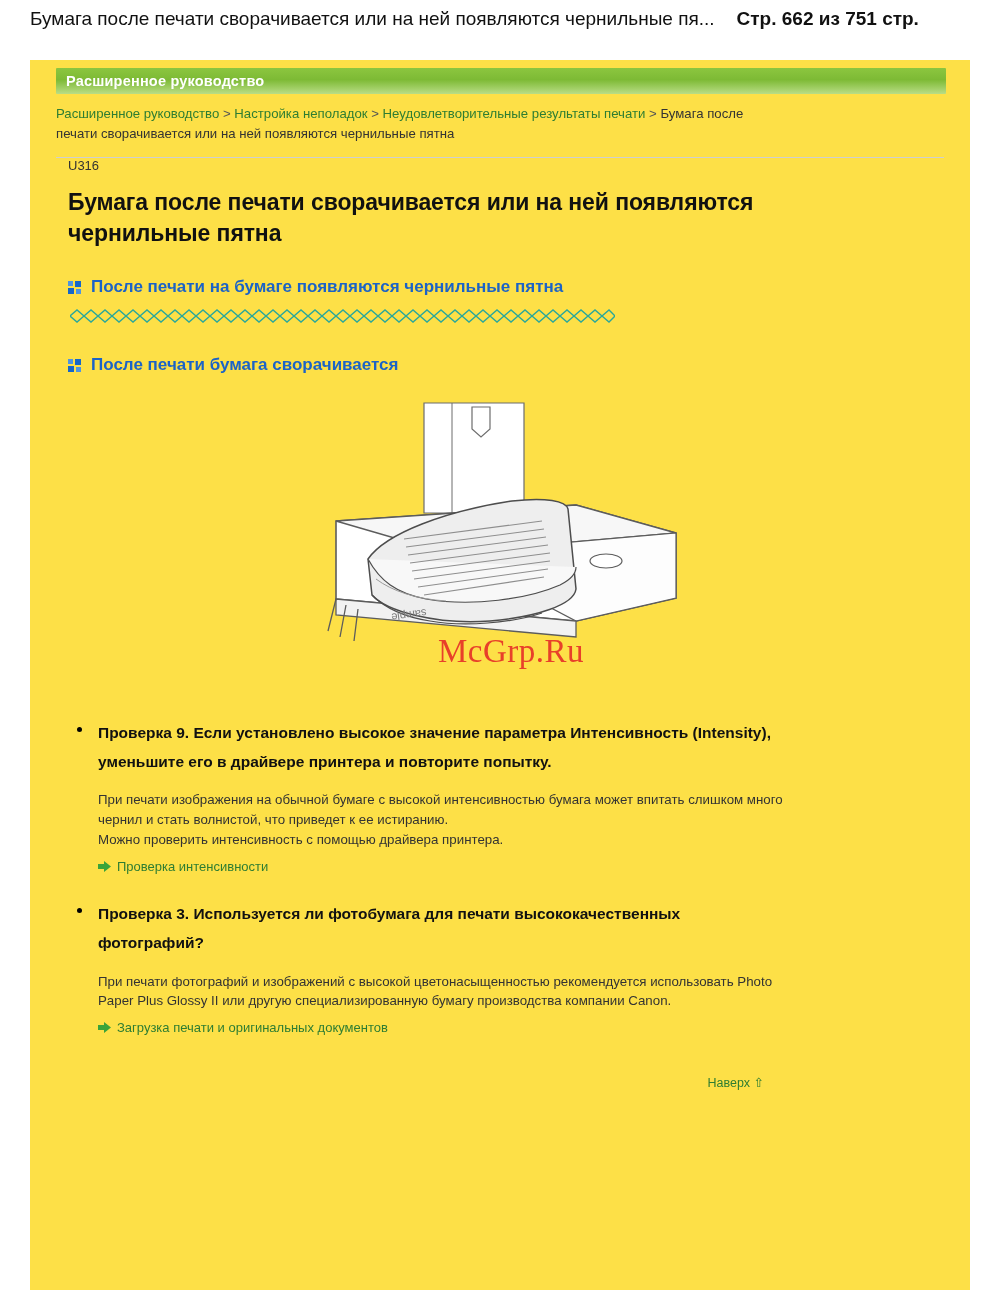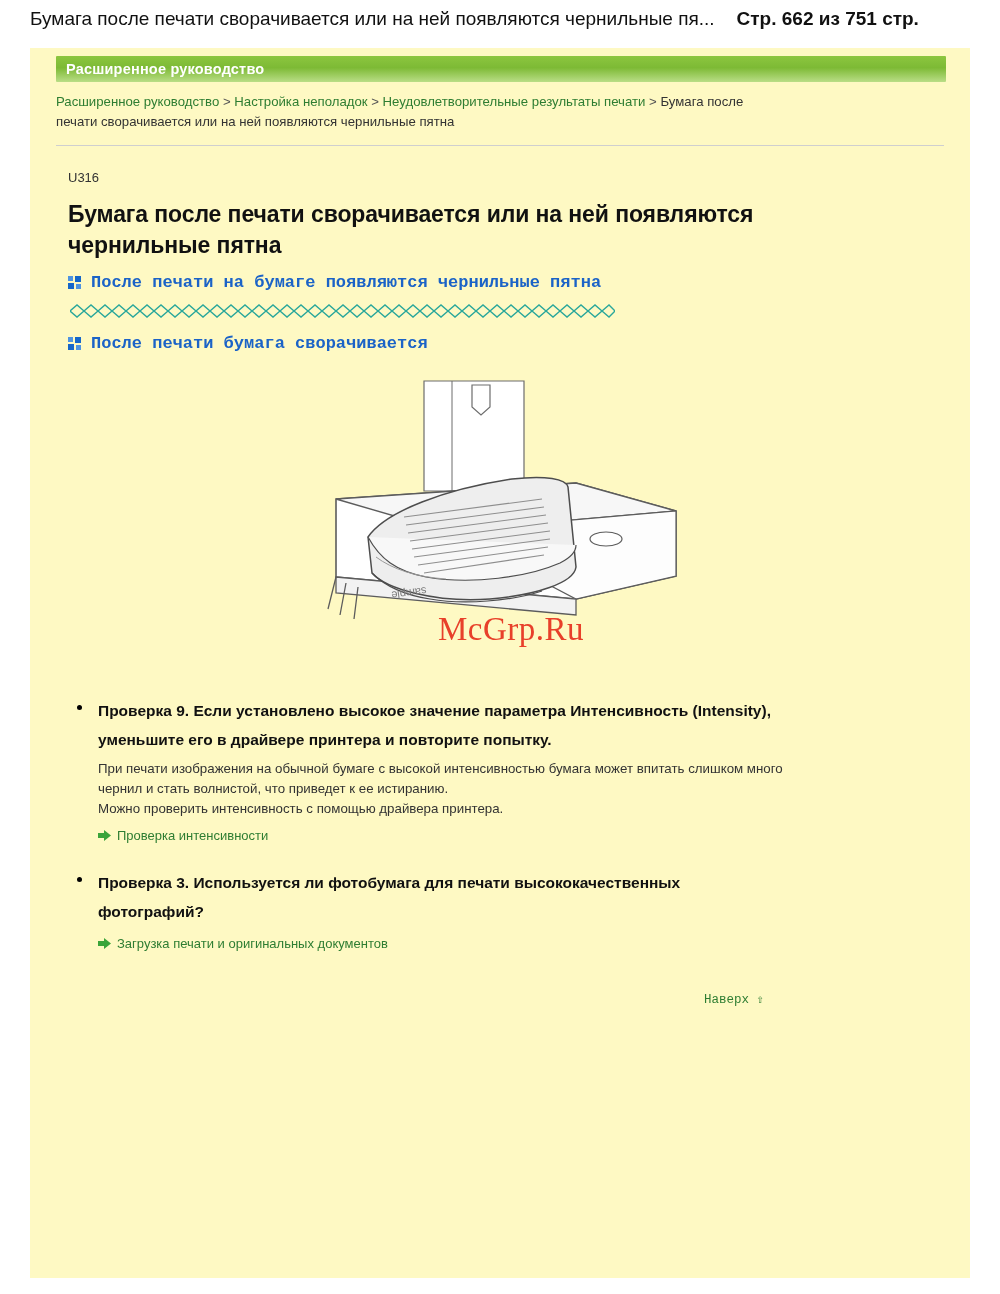--- a/index.html
+++ b/index.html
@@ -33,24 +33,24 @@
   .viewer-page {
     margin-left: 22px;
     flex: 0 0 auto;
     font-weight: bold;
   }
 
   
   .page {
     position: absolute;
     left: 30px;
-    top: 48px;
+    top: 60px;
     width: 940px;
     height: 1230px;
-    background: #fef9c3;
+    background: #fde047;
     box-sizing: border-box;
   }
 
   
   .manual-bar {
     margin: 8px 24px 0 26px;
     height: 26px;
     background: linear-gradient(to bottom, #8cc63f 0%, #7dba35 45%, #b9dd86 100%);
     border-radius: 1px;
     display: flex;
@@ -83,39 +83,37 @@
   .rule {
     margin: 12px 26px 0 26px;
     border-top: 1px solid #cfcfcf;
   }
 
   
   .content {
     margin: 0 26px 0 38px;
   }
   .doc-id {
-    margin-top: 24px;
     font-size: 13px;
     color: #333;
   }
   h1.doc-title {
     margin: 14px 0 0 0;
     font-size: 23px;
     line-height: 1.35;
     font-weight: bold;
     color: #111;
     max-width: 700px;
     letter-spacing: -0.1px;
   }
 
   .section-head {
     display: flex;
     align-items: center;
-    margin-top: 12px;
-    font-family: Liberation Mono, monospace;
+    margin-top: 28px;
   }
   .bullet-icon {
     width: 13px;
     height: 13px;
     position: relative;
     margin-right: 10px;
     flex: 0 0 auto;
   }
   .bullet-icon i {
     position: absolute;
@@ -178,21 +176,21 @@
     border-radius: 50%;
   }
   .check-title {
     font-size: 15.5px;
     font-weight: bold;
     color: #111;
     line-height: 1.85;
     max-width: 680px;
   }
   .check-body {
-    margin-top: 5px;
+    margin-top: 14px;
     font-size: 13.3px;
     line-height: 1.5;
     color: #333;
     max-width: 690px;
   }
   .green-link {
     margin-top: 9px;
     display: flex;
     align-items: center;
     font-size: 13px;
@@ -207,21 +205,20 @@
   .green-link a {
     color: #2e7d32;
     text-decoration: none;
   }
 
   .top-link {
     margin: 40px 180px 0 0;
     text-align: right;
     font-size: 12.5px;
     color: #2e7d32;
-    font-family: Liberation Mono, monospace;
   }
   .top-link a { color: #2e7d32; text-decoration: none; }
 </style>
 </head>
 <body>
 
 <div class="viewer-header">
   <div class="viewer-title">Бумага после печати сворачивается или на ней появляются чернильные пя...</div>
   <div class="viewer-page">Стр. 662 из 751 стр.</div>
 </div>
@@ -329,20 +326,21 @@
         <div class="green-link">
           <svg class="arrow-icon" viewBox="0 0 13 11">
             <polygon points="0,3 6,3 6,0 13,5.5 6,11 6,8 0,8" fill="#3aa43a"></polygon>
           </svg>
           <a href="#">Проверка интенсивности</a>
         </div>
       </li>
 
       <li>
         <div class="check-title">Проверка 3. Используется ли фотобумага для печати высококачественных фотографий?</div>
+        <div class="check-body" style="white-space:pre-line">При печати фотографий и изображений с высокой цветонасыщенностью рекомендуется использовать Photo Paper Plus Glossy II или другую специализированную бумагу производства компании Canon.</div>
         <div class="green-link">
           <svg class="arrow-icon" viewBox="0 0 13 11">
             <polygon points="0,3 6,3 6,0 13,5.5 6,11 6,8 0,8" fill="#3aa43a"></polygon>
           </svg>
           <a href="#">Загрузка печати и оригинальных документов</a>
         </div>
       </li>
 
     </ul>
 

